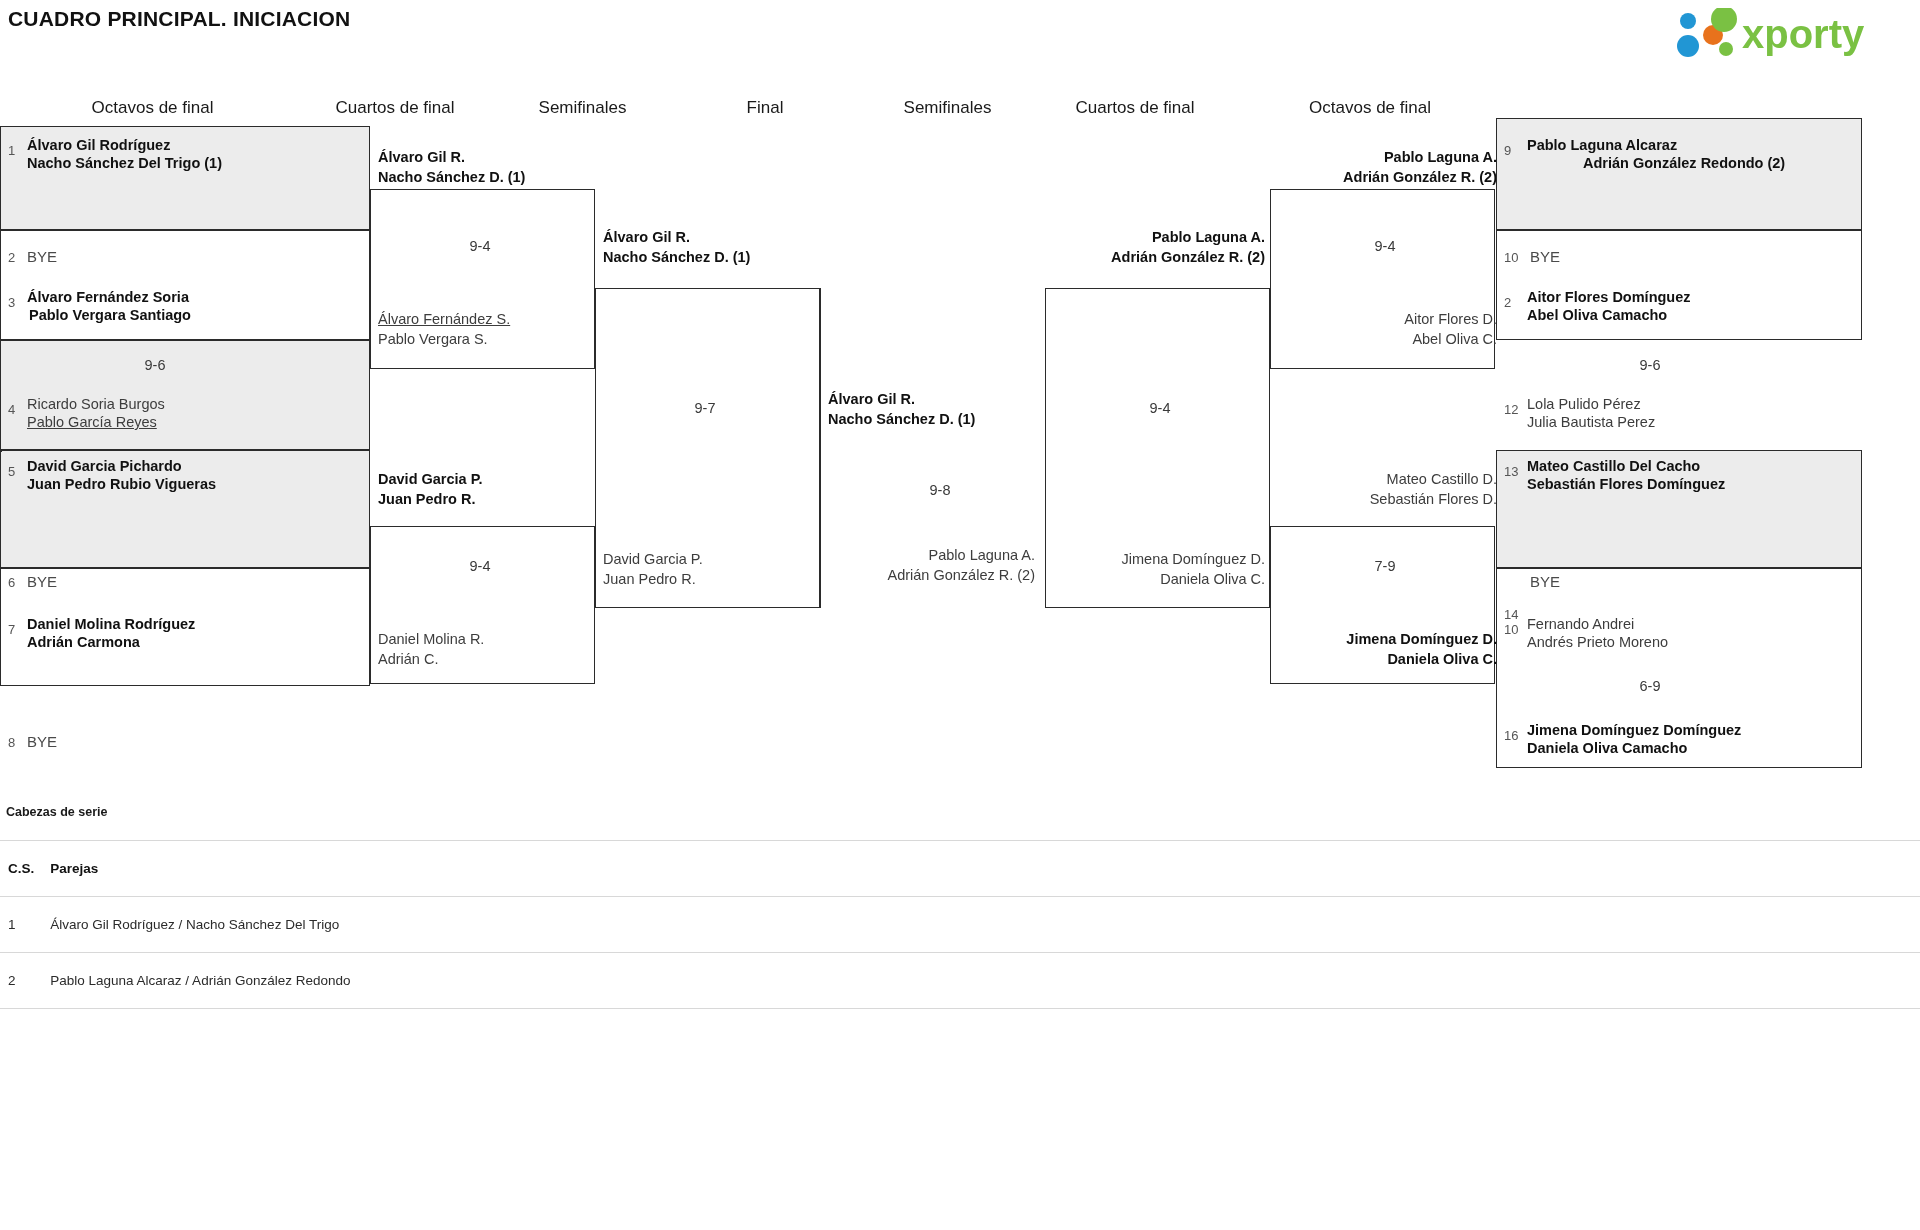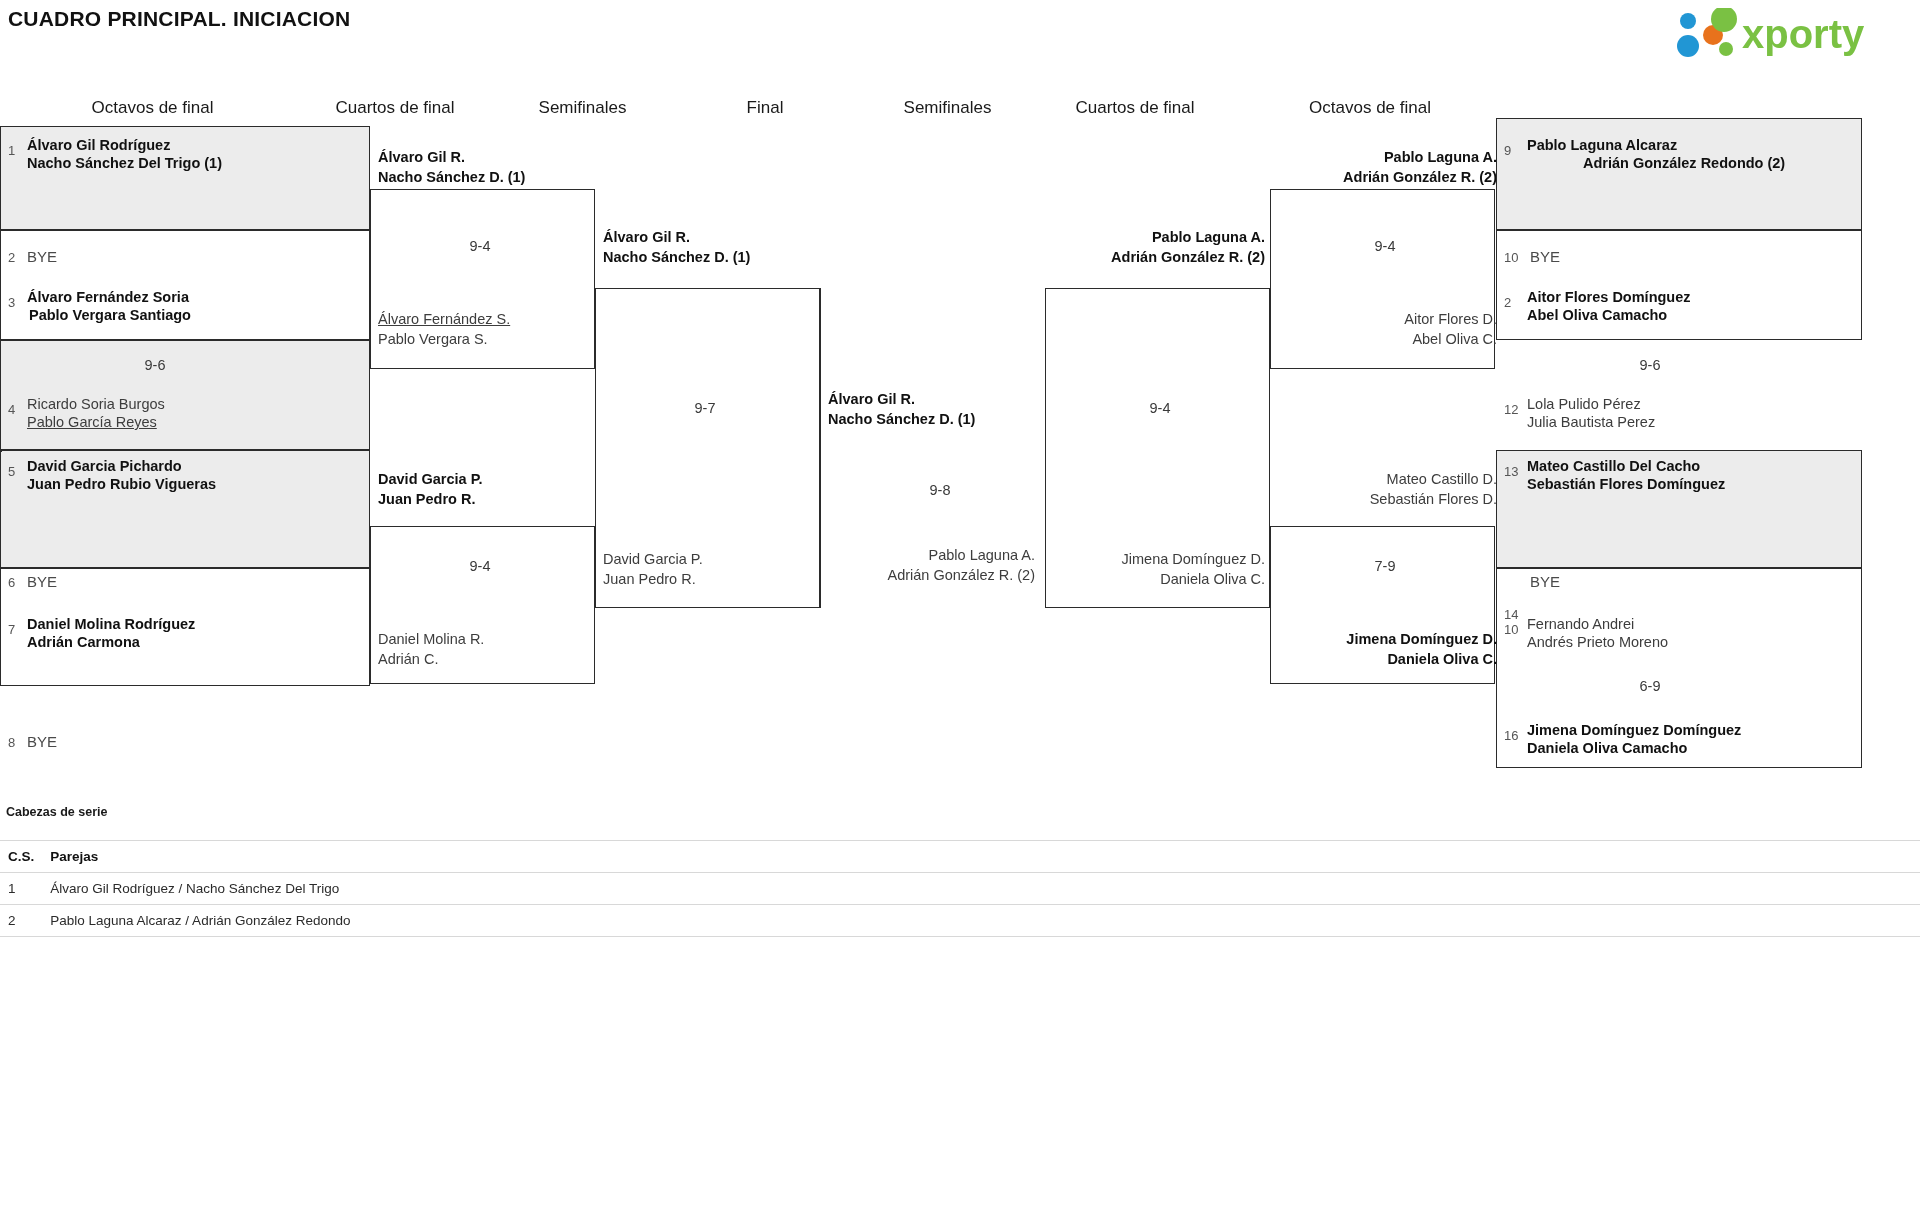--- a/index.html
+++ b/index.html
@@ -83,21 +83,21 @@
   .seeds-table {
     position: absolute;
     left: 0;
     width: 1920px;
     border-collapse: collapse;
     font-size: 13.5px;
   }
   .seeds-table th, .seeds-table td {
     border-top: 1px solid #d8d8d8;
     border-bottom: 1px solid #d8d8d8;
-    padding: 8px 8px;
+    padding: 20px 8px;
     text-align: left;
     color: #2b2b2b;
     font-weight: 400;
   }
   .seeds-table th { font-weight: 700; color: #111111; }
   .seeds-table .c-cs { width: 40px; }
 </style>
 </head>
 <body>
 

